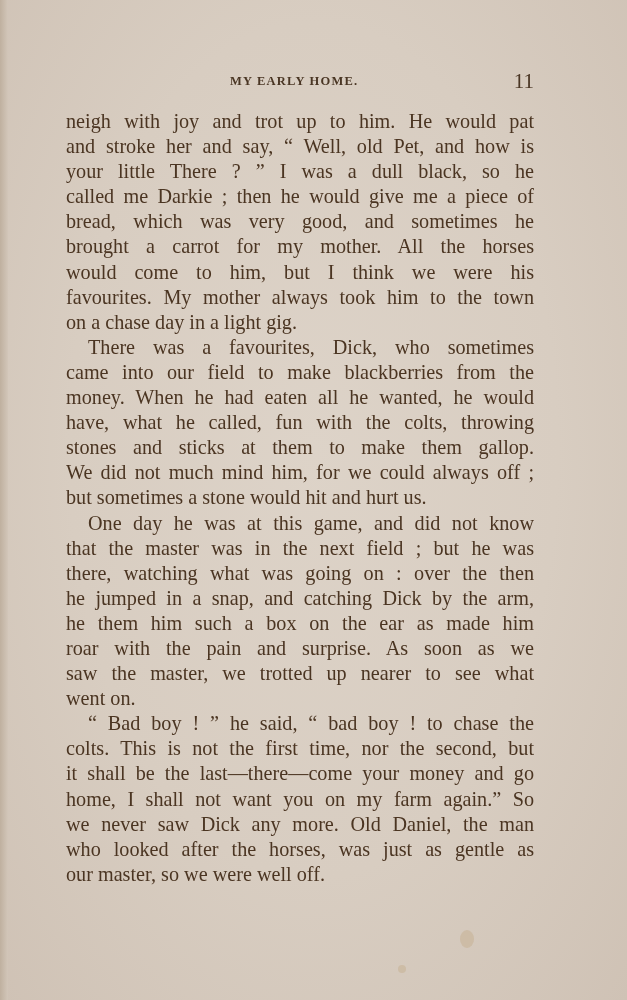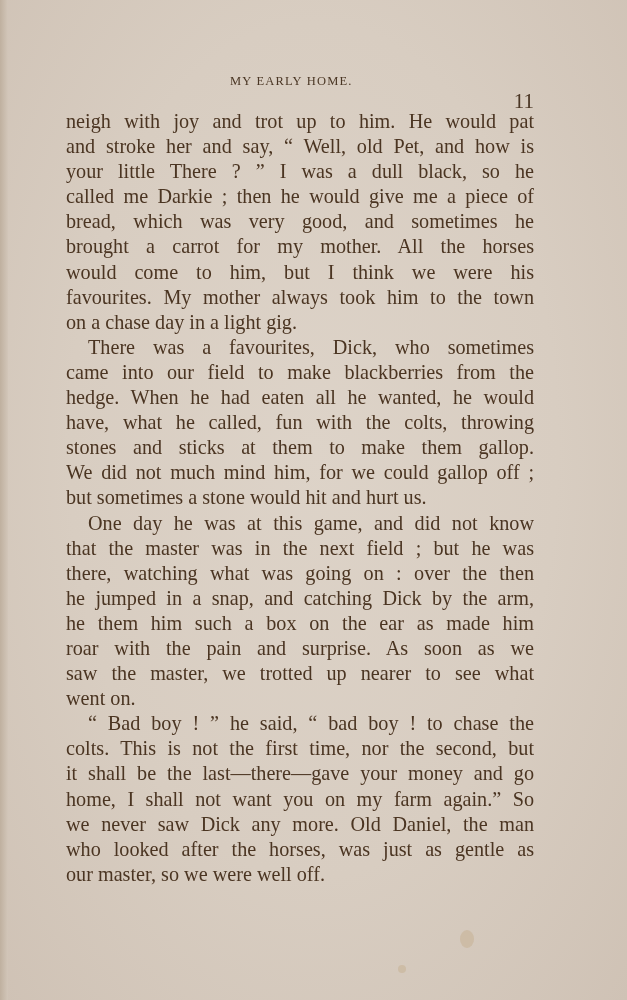--- a/index.html
+++ b/index.html
@@ -17,27 +17,27 @@
     .spine {
       position: absolute; left: 0; top: 0; width: 8px; height: 1000px;
       background: linear-gradient(to right, #bfb09f, #d2c6b9);
     }
     .header {
       position: absolute; top: 72px; left: 230px; width: 304px; height: 24px;
     }
     .running-title {
       position: absolute; left: 0; top: 2px;
       font-family: "Liberation Serif", serif;
-      font-weight: normal; font-size: 12.5px; letter-spacing: 1.2px;
+      font-weight: bold; font-size: 12.5px; letter-spacing: 1.2px;
       color: #4a3624;
     }
     .page-number {
       position: absolute; right: 0; top: -3px;
       font-family: "Liberation Serif", serif;
-      font-size: 21px; color: #4a3624; margin-top: 20px;
+      font-size: 21px; color: #4a3624;
     }
     .body-text {
       position: absolute; left: 66px; top: 109px; width: 468px;
       font-family: Liberation Serif, serif;
       font-size: 20.2px; line-height: 25.1px;
       color: #4b3522;
     }
     .line {
       display: block; height: 25.1px; white-space: nowrap;
       text-align: justify; text-align-last: justify;
@@ -67,34 +67,34 @@
       <span class="line">and stroke her and say, “ Well, old Pet, and how is</span>
       <span class="line">your little There ? ”  I was a dull black, so he</span>
       <span class="line">called me Darkie ; then he would give me a piece of</span>
       <span class="line">bread, which was very good, and sometimes he</span>
       <span class="line">brought a carrot for my mother.  All the horses</span>
       <span class="line">would come to him, but I think we were his</span>
       <span class="line">favourites.  My mother always took him to the town</span>
       <span class="line last">on a chase day in a light gig.</span>
       <span class="line indent">There was a favourites, Dick, who sometimes</span>
       <span class="line">came into our field to make blackberries from the</span>
-      <span class="line">hedge.  When he had eaten all he wanted, he would</span>
+      <span class="line">money.  When he had eaten all he wanted, he would</span>
       <span class="line">have, what he called, fun with the colts, throwing</span>
       <span class="line">stones and sticks at them to make them gallop.</span>
-      <span class="line">We did not much mind him, for we could gallop off ;</span>
+      <span class="line">We did not much mind him, for we could always off ;</span>
       <span class="line last">but sometimes a stone would hit and hurt us.</span>
       <span class="line indent">One day he was at this game, and did not know</span>
       <span class="line">that the master was in the next field ; but he was</span>
       <span class="line">there, watching what was going on : over the then</span>
       <span class="line">he jumped in a snap, and catching Dick by the arm,</span>
       <span class="line">he them him such a box on the ear as made him</span>
       <span class="line">roar with the pain and surprise.  As soon as we</span>
       <span class="line">saw the master, we trotted up nearer to see what</span>
       <span class="line last">went on.</span>
       <span class="line indent">“ Bad boy ! ”  he said, “ bad boy ! to chase the</span>
       <span class="line">colts.  This is not the first time, nor the second, but</span>
-      <span class="line">it shall be the last—there—gave your money and go</span>
+      <span class="line">it shall be the last—there—come your money and go</span>
       <span class="line">home, I shall not want you on my farm again.”  So</span>
       <span class="line">we never saw Dick any more.  Old Daniel, the man</span>
       <span class="line">who looked after the horses, was just as gentle as</span>
       <span class="line last">our master, so we were well off.</span>
     </div>
 </div>
 
 </body></html>

